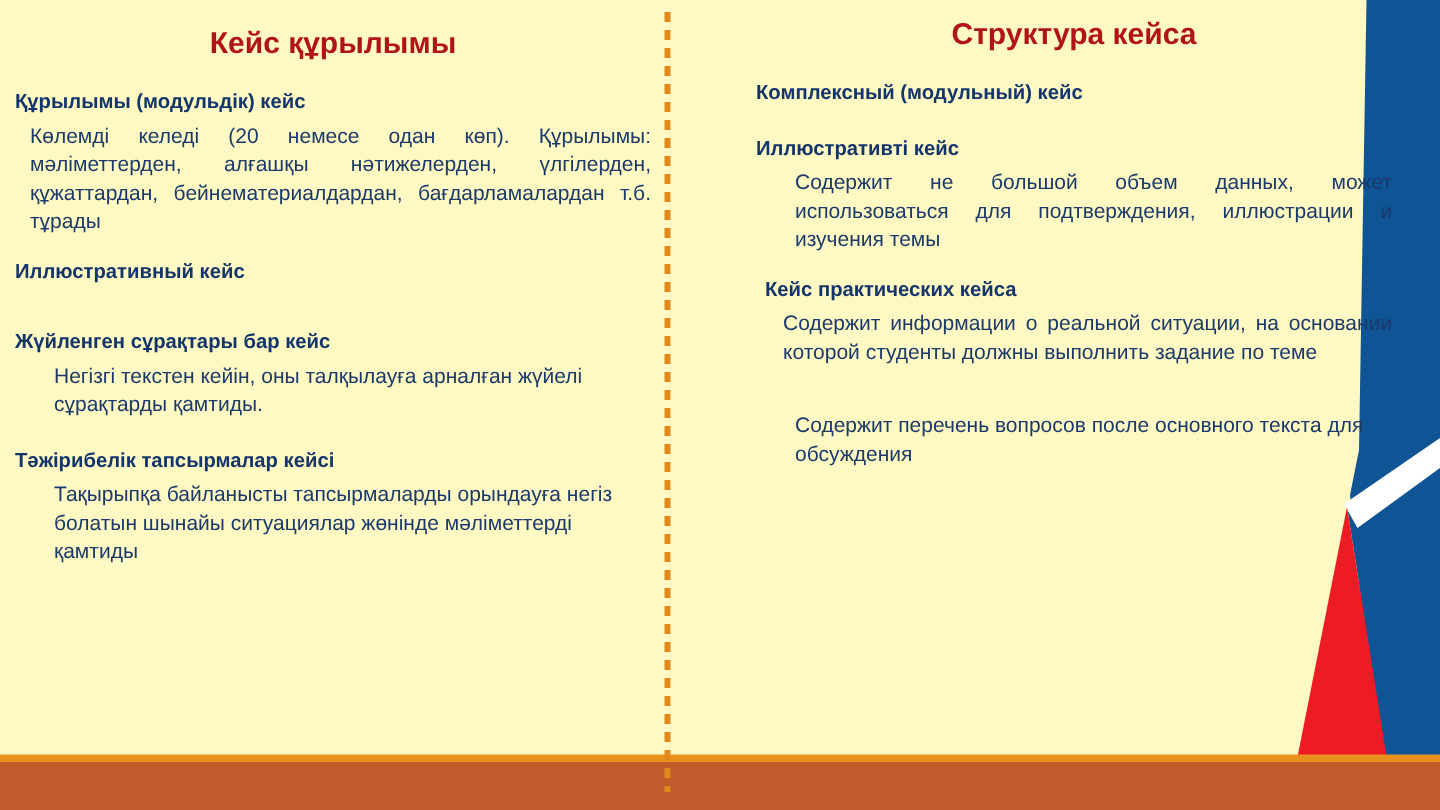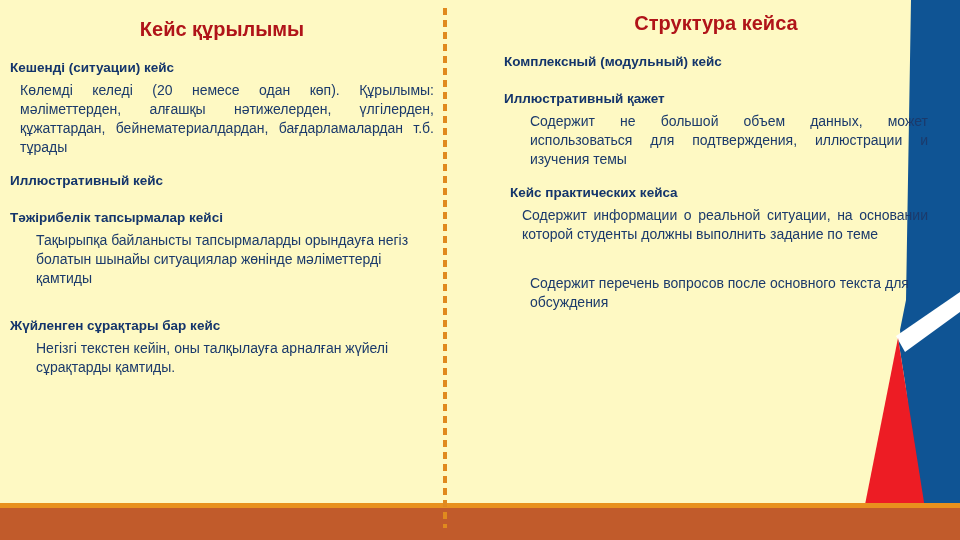--- a/index.html
+++ b/index.html
@@ -136,50 +136,50 @@
   <div class="bottom-band"></div>
   <div class="bottom-rule"></div>
 
   <div class="divider"></div>
 
   <div class="column column-left">
 
     <h1 class="col-title">Кейс құрылымы</h1>
 
     <div class="section gap-2">
-      <p class="sec-head head-ind-sm">Кешенді (ситуации) кейс</p>
+      <p class="sec-head head-ind-sm">Құрылымы (модульдік) кейс</p>
       <p class="sec-body justify ind-sm">Көлемді келеді (20 немесе одан көп). Құрылымы: мәліметтерден, алғашқы нәтижелерден, үлгілерден, құжаттардан, бейнематериалдардан, бағдарламалардан т.б. тұрады</p>
     </div>
 
     <div class="section gap-1">
       <p class="sec-head head-ind-sm">Иллюстративный кейс</p>
     </div>
 
+    <div class="section gap-4">
+      <p class="sec-head head-ind-sm">Жүйленген сұрақтары бар кейс</p>
+      <p class="sec-body plain ind-lg">Негізгі текстен кейін, оны талқылауға арналған жүйелі сұрақтарды қамтиды.</p>
+    </div>
+
     <div class="section gap-2">
       <p class="sec-head head-ind-sm">Тәжірибелік тапсырмалар кейсі</p>
       <p class="sec-body plain ind-lg">Тақырыпқа байланысты тапсырмаларды орындауға негіз болатын шынайы ситуациялар жөнінде мәліметтерді қамтиды</p>
-    </div>
-
-    <div class="section gap-4">
-      <p class="sec-head head-ind-sm">Жүйленген сұрақтары бар кейс</p>
-      <p class="sec-body plain ind-lg">Негізгі текстен кейін, оны талқылауға арналған жүйелі сұрақтарды қамтиды.</p>
     </div>
 
   </div>
 
   <div class="column column-right">
 
     <h1 class="col-title">Структура кейса</h1>
 
     <div class="section gap-2">
       <p class="sec-head head-ind-sm">Комплексный (модульный) кейс</p>
     </div>
 
     <div class="section gap-2">
-      <p class="sec-head head-ind-sm">Иллюстративный қажет</p>
+      <p class="sec-head head-ind-sm">Иллюстративті кейс</p>
       <p class="sec-body justify ind-lg">Содержит не большой объем данных, может использоваться для подтверждения, иллюстрации и изучения темы</p>
     </div>
 
     <div class="section gap-1">
       <p class="sec-head head-ind-md">Кейс практических кейса</p>
       <p class="sec-body justify ind-md">Содержит информации о реальной ситуации, на основании которой студенты должны выполнить задание по теме</p>
     </div>
 
     <div class="section gap-4">
       <p class="sec-body plain ind-lg">Содержит перечень вопросов после основного текста для обсуждения</p>

